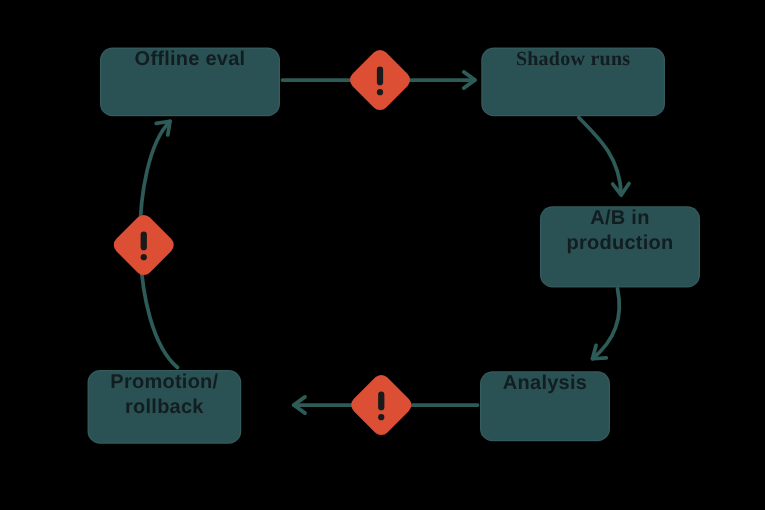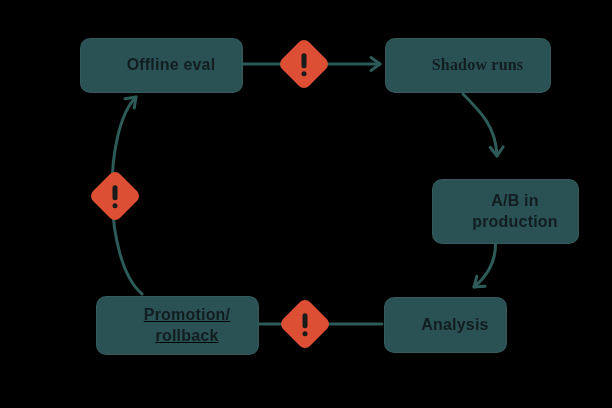--- a/index.html
+++ b/index.html
@@ -19,32 +19,32 @@
   }
   .stage{position:absolute;inset:0;}
   svg.edges{position:absolute;left:0;top:0;z-index:1;}
   svg.edges path{fill:none;stroke:var(--connector);stroke-width:3;stroke-linecap:round;}
   #arrowhead path{stroke:var(--connector);}
   .node{
     position:absolute;z-index:2;
     background:var(--node-fill);
     border-radius:10px;
     box-shadow:inset 0 0 0 1px rgba(255,255,255,0.06);
-    display:flex;align-items:center;justify-content:center;padding-left:19px;
+    display:flex;justify-content:center;
   }
   .node .label{
     color:var(--node-text);
     font-size:16px;font-weight:600;line-height:1.28;
     letter-spacing:.2px;text-align:center;white-space:pre-line;
   }
   .n-offline  {left:80px; top:38px; width:144px;height:55px;}
   .n-shadow   {left:385px;top:38px; width:147px;height:55px;font-family:Liberation Serif, serif;}
-  .n-ab       {left:432px;top:179px;width:128px;height:65px;}
+  .n-ab       {left:432px;top:165px;width:128px;height:65px;}
   .n-analysis {left:384px;top:297px;width:104px;height:56px;}
-  .n-promo    {left:96px; top:296px;width:144px;height:59px;text-decoration:underline;}
+  .n-promo    {left:70px; top:296px;width:123px;height:59px;}
   .warning{
     position:absolute;z-index:3;
     width:38px;height:38px;border-radius:7px;
     background:var(--warning-fill);
     transform:rotate(45deg);
     display:flex;align-items:center;justify-content:center;
   }
   .w-top   {left:285px;top:45px;}
   .w-bottom{left:286px;top:305px;}
   .w-left  {left:96px; top:177px;}

